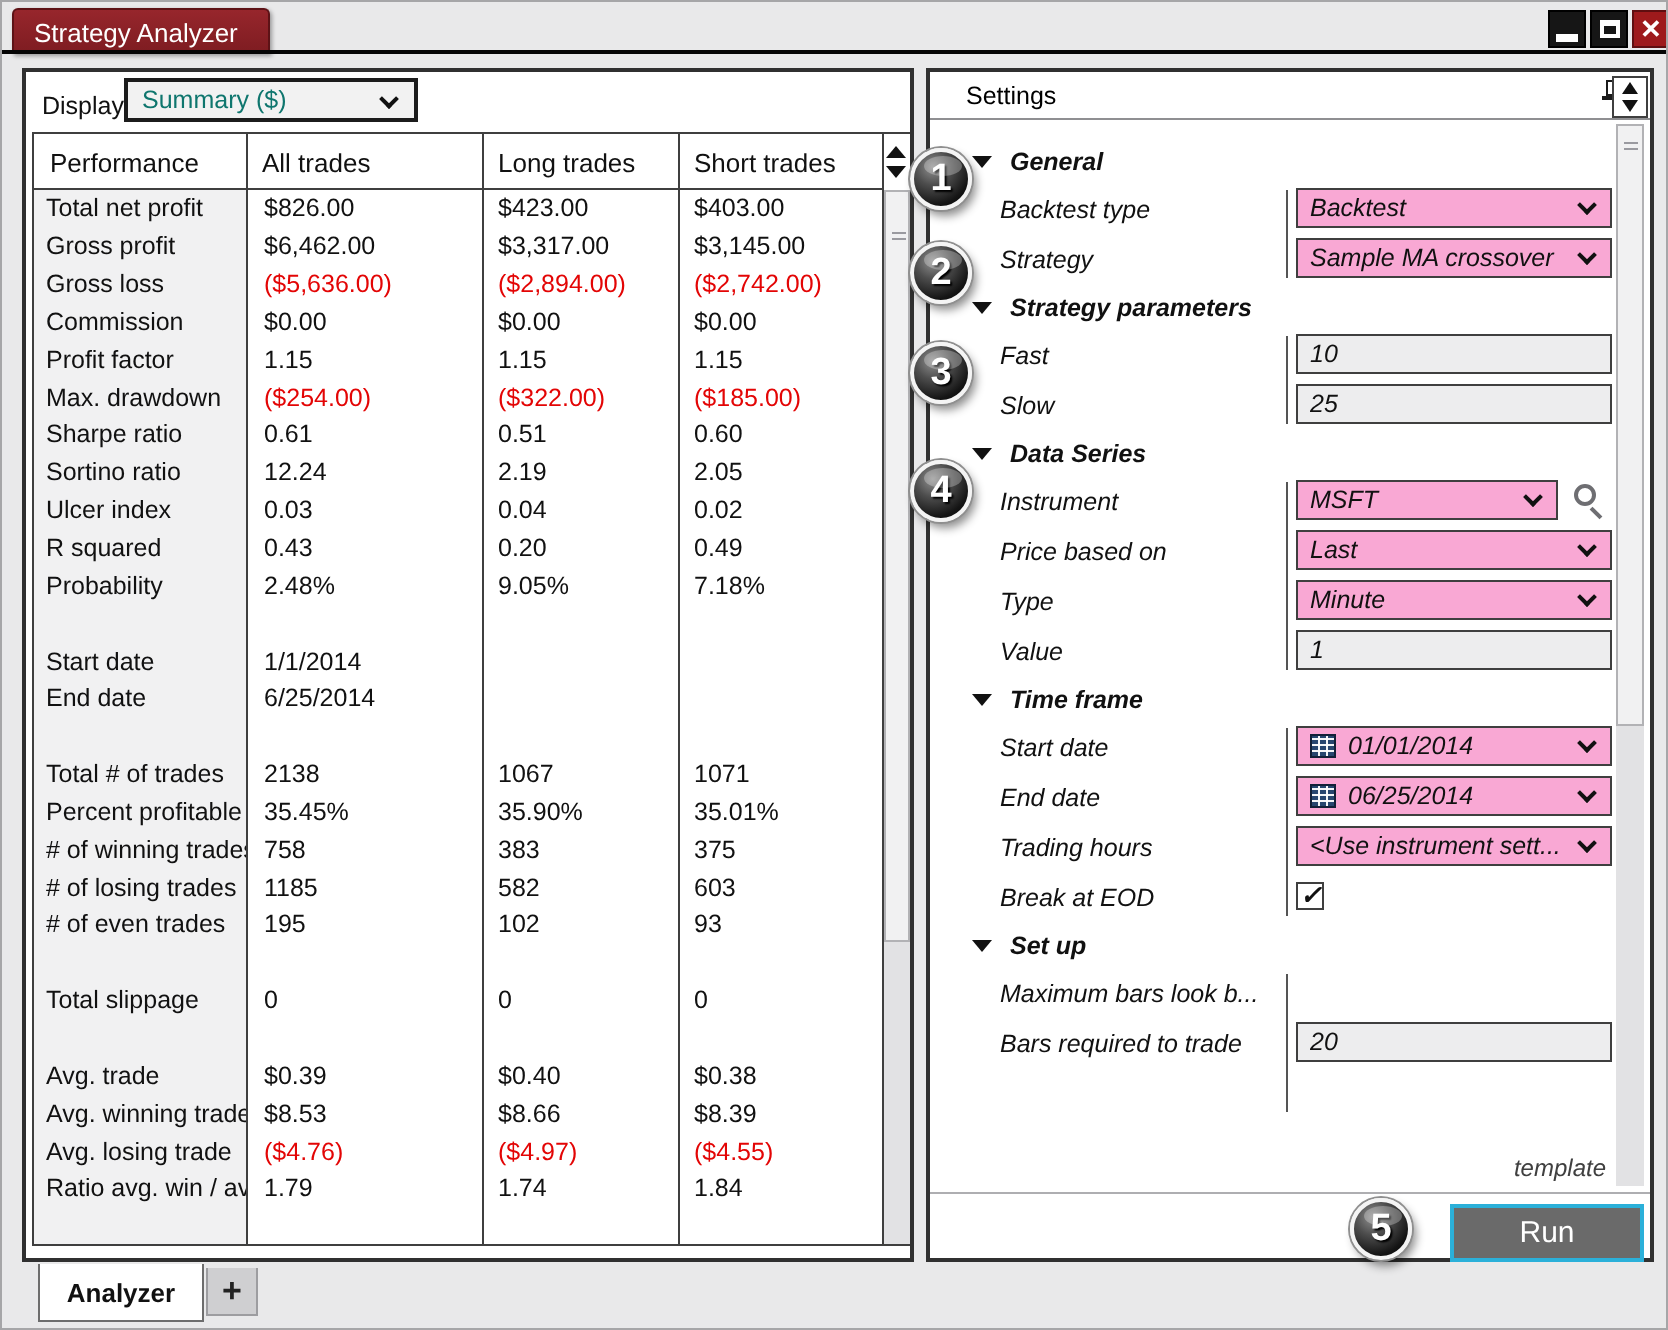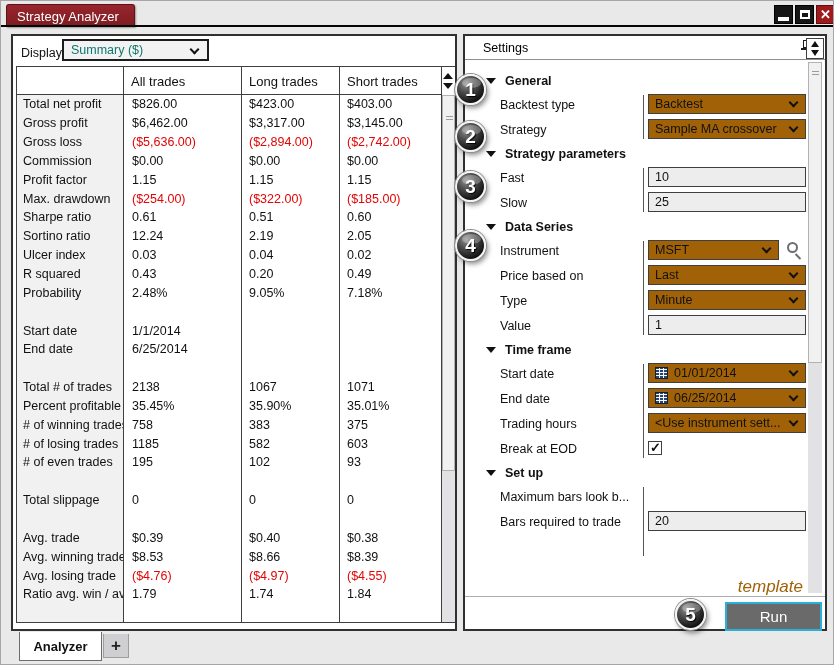--- a/index.html
+++ b/index.html
@@ -63,43 +63,43 @@
     display:flex;align-items:center;justify-content:center;font-size:17px;font-weight:bold;color:#222;cursor:pointer;}
 
   
   .set-header{position:absolute;left:0;top:0;width:100%;height:24px;border-bottom:1px solid #8f8f92;}
   .set-title{position:absolute;left:18px;top:5px;font-size:12.5px;color:#000000;}
   .pin{position:absolute;left:336px;top:4px;width:12px;height:16px;cursor:pointer;}
   .pin-head{position:absolute;left:2px;top:0;width:7px;height:8px;border:1.5px solid #1b1b1b;background:#fff;}
   .pin-bar{position:absolute;left:0;top:8px;width:11px;height:1.5px;background:#1b1b1b;}
   .pin-needle{position:absolute;left:5px;top:9px;width:1.5px;height:6px;background:#1b1b1b;}
 
-  .sections{position:absolute;left:0;top:33px;width:344px;}
+  .sections{position:absolute;left:0;top:33px;width:344px;font-style:italic;}
   .sec-hdr{height:23px;display:flex;align-items:center;cursor:pointer;}
   .sec-hdr .tri{width:0;height:0;border-left:5px solid transparent;border-right:5px solid transparent;border-top:6px solid #111;margin-left:21px;margin-right:9px;}
   .sec-title{font-size:12.5px;font-weight:bold;color:#111;}
   .sec-rows{position:relative;}
   .vline{position:absolute;left:178px;top:3px;width:1px;background:#555;}
   .srow{position:relative;height:25px;}
   .slabel{position:absolute;left:35px;top:50%;transform:translateY(-50%);width:141px;font-size:12.5px;color:#111;white-space:nowrap;overflow:hidden;}
-  .ctl{position:absolute;left:183px;top:2px;width:158px;height:20px;border:1px solid #3f3f3f;background:#a16207;
+  .ctl{position:absolute;left:183px;top:2px;width:158px;height:20px;border:1px solid #3f3f3f;background:#f9a8d4;
     display:flex;align-items:center;padding:0 6px;font-size:12.5px;color:#111;cursor:pointer;}
   .ctl .cval{flex:1;white-space:nowrap;overflow:hidden;}
   .ctl.dd .chev{flex:none;margin-right:2px;margin-top:-3px;}
   .ctl.input{background:#ededee;cursor:text;}
   .ctl.dd.short{width:131px;}
   .cal{flex:none;width:13px;height:12px;margin-right:6px;background-color:#27466f;border:1px solid #122037;
     background-image:repeating-linear-gradient(0deg,transparent 0 2px,rgba(255,255,255,.95) 2px 3px),
                      repeating-linear-gradient(90deg,transparent 0 3px,rgba(255,255,255,.95) 3px 4px);}
   .mag{position:absolute;left:322px;top:4px;width:11px;height:11px;border:2px solid #6e6e72;border-radius:50%;cursor:pointer;}
   .mag::after{content:"";position:absolute;left:8px;top:9px;width:2px;height:7px;background:#6e6e72;transform:rotate(-45deg);}
   .cb{position:absolute;left:183px;top:5px;width:14px;height:14px;border:1.5px solid #3f3f3f;background:#fff;cursor:pointer;}
   .cb.checked::after{content:"\2713";position:absolute;left:1px;top:-2px;font-size:13px;font-weight:bold;color:#111;}
 
-  .template-link{position:absolute;right:22px;top:541px;font-size:17px;font-style:italic;color:#a16207;cursor:pointer;}
+  .template-link{position:absolute;right:22px;top:541px;font-size:12px;font-style:italic;color:#404040;cursor:pointer;}
   .run-divider{position:absolute;left:0;top:560px;width:100%;height:1px;background:#aeaeb1;}
   .run-btn{position:absolute;left:260px;top:566px;width:97px;height:29px;background:#6a6a6a;border:2px solid #2bb0d9;
     color:#fff;font-size:15px;display:flex;align-items:center;justify-content:center;cursor:pointer;}
 
   
   .ssb-arrows{position:absolute;left:341px;top:2px;width:18px;height:21px;background:#fff;border:1px solid #3f3f3f;
     display:flex;flex-direction:column;align-items:center;justify-content:center;gap:3px;cursor:pointer;}
   .ssb-arrows .tri-up,.ssb-arrows .tri-down{border-left-width:4px;border-right-width:4px;}
   .ssb-track{position:absolute;left:343px;top:327px;width:14px;height:230px;background:#e2e2e4;}
   .ssb-thumb{position:absolute;left:343px;top:26px;width:14px;height:301px;background:#f1f1f2;border:1px solid #b2b2b5;cursor:grab;}
@@ -138,20 +138,21 @@
   <div class="panel left-panel">
     <span class="display-label">Display</span>
     <div class="display-dd">
       <span>Summary ($)</span>
       <span class="chev"></span>
     </div>
 
     <div class="ptable">
       <div class="lblbg"></div>
       <div class="header">
+        <div class="hcell" style="left:0;width:106px;">Performance</div>
         <div class="hcell" style="left:106px;width:118px;">All trades</div>
         <div class="hcell" style="left:224px;width:98px;">Long trades</div>
         <div class="hcell" style="left:322px;width:102px;">Short trades</div>
         <div class="tsb-arrows">
           <div class="tri-up"></div>
           <div class="tri-down"></div>
         </div>
       </div>
       <div class="tbody">
           <div class="trow">

